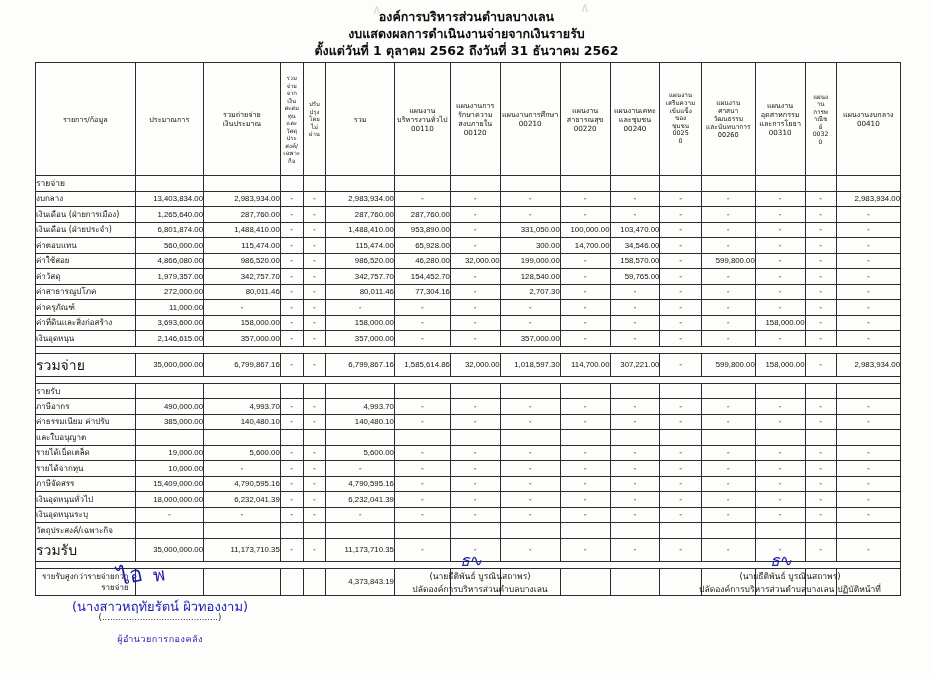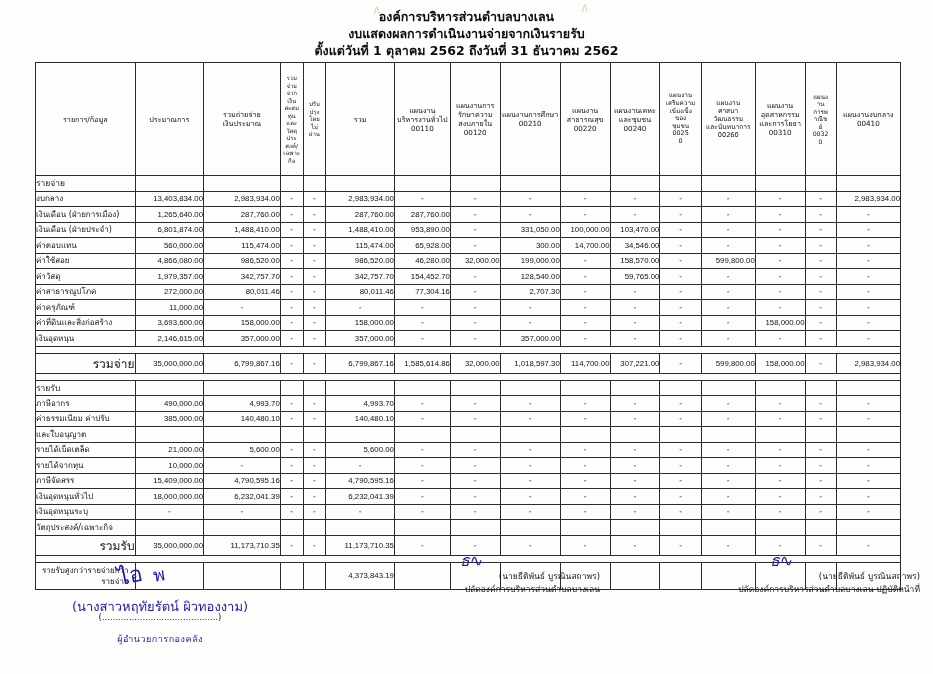--- a/index.html
+++ b/index.html
@@ -87,40 +87,39 @@
   tr.section td {
     font-weight: normal;
   }
   td.sec {
     text-align: left;
     padding-left: 4px;
     font-size: 8.5px;
     height: 13px;
   }
   td.totlbl {
-    text-align: right;
     padding-right: 6px;
-    font-size: 12px;
+    font-size: 14px;
     height: 15px;
   }
   .spacer-row td {
     border-left: 1px solid #2b2b2b;
     border-right: 1px solid #2b2b2b;
     border-top: none;
     border-bottom: none;
     height: 6px;
   }
   
   .sig {
     position: absolute;
     font-size: 8.5px;
     text-align: center;
     color: #111;
   }
-  .sig .nm { line-height: 13px; white-space: nowrap; text-align: right; }
+  .sig .nm { line-height: 13px; white-space: nowrap; }
   .hand-script {
     font-style: italic;
     font-size: 16px;
     color: #1f1fae;
   }
   .blue-name {
     color: #1a1ab4;
     font-size: 13px;
     white-space: nowrap;
   }
@@ -539,21 +538,21 @@
         <td class="ctr"></td>
         <td class="ctr"></td>
         <td class="ctr"></td>
         <td class="ctr"></td>
         <td class="ctr"></td>
         <td class="ctr"></td>
         <td class="ctr"></td>
       </tr>
       <tr>
         <td class="lbl">รายได้เบ็ดเตล็ด</td>
-        <td class="num">21,000.00</td>
+        <td class="num">19,000.00</td>
         <td class="num">5,600.00</td>
         <td class="ctr">-</td>
         <td class="ctr">-</td>
         <td class="num">5,600.00</td>
         <td class="ctr">-</td>
         <td class="ctr">-</td>
         <td class="ctr">-</td>
         <td class="ctr">-</td>
         <td class="ctr">-</td>
         <td class="ctr">-</td>

